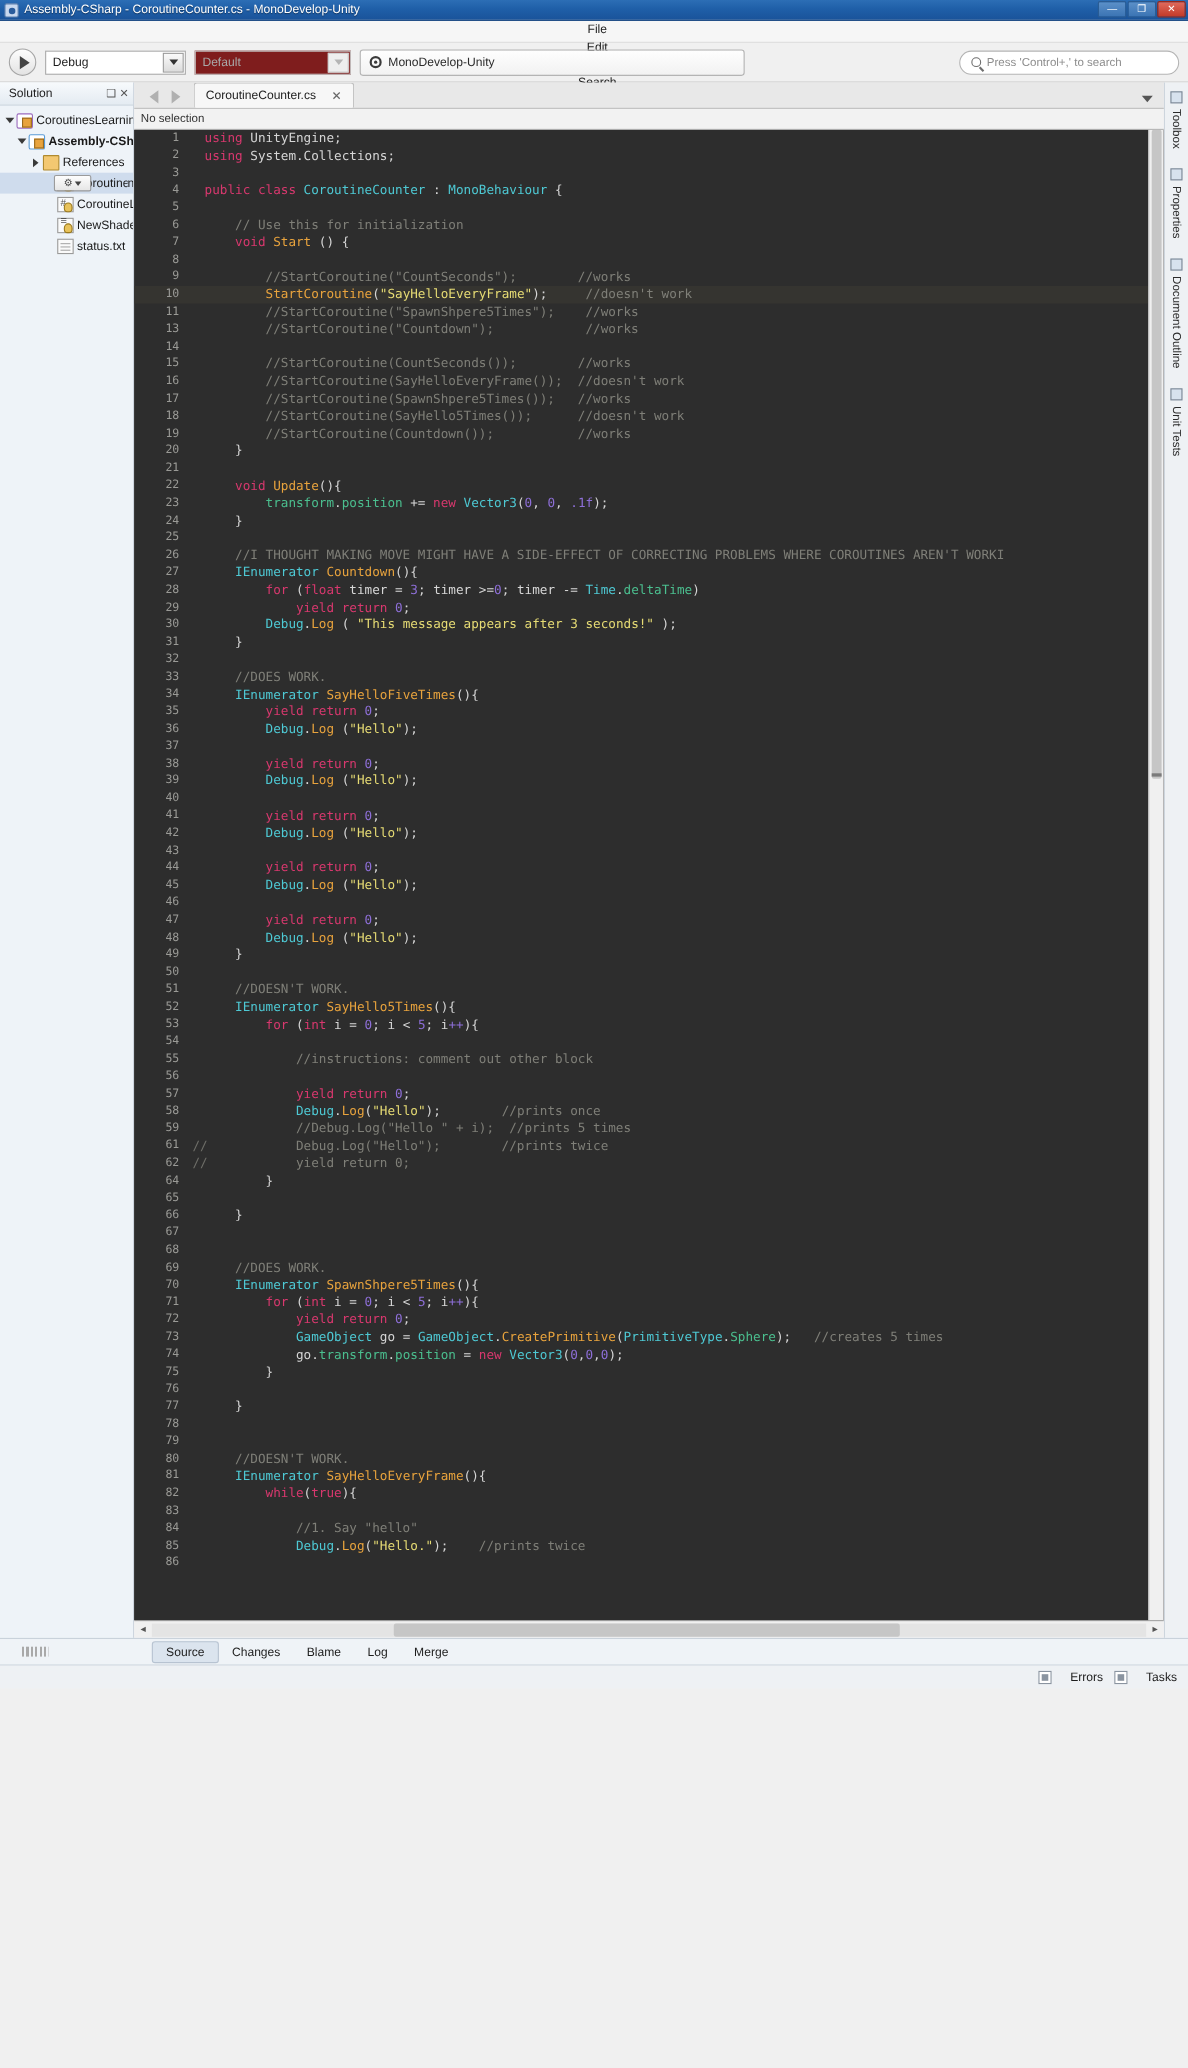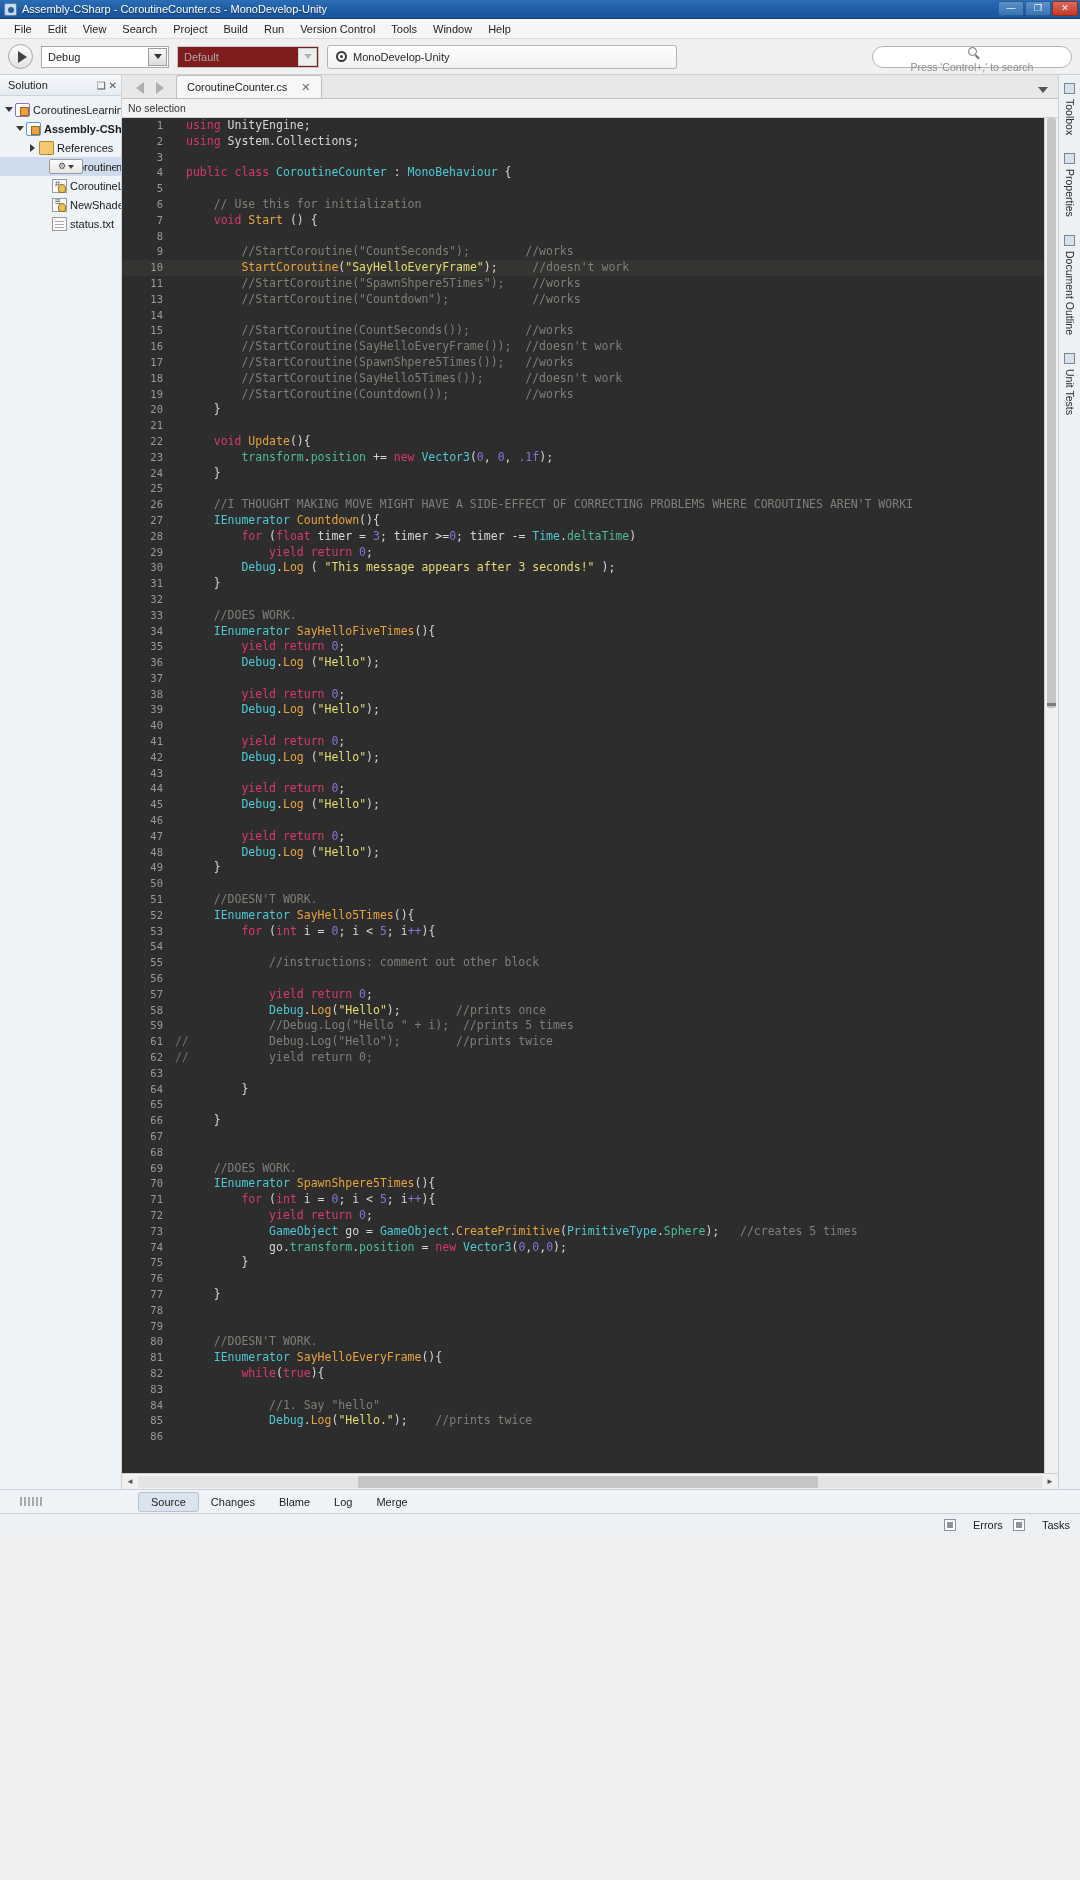--- a/index.html
+++ b/index.html
@@ -41,21 +41,21 @@
     background: linear-gradient(to bottom,#5c90c8,#3b74b4);
     border: 1px solid #2b5c93; border-radius: 2px;
     color: #fff; font-size: 9px; line-height: 13px; text-align: center;
   }
   .win-btn.close { background: linear-gradient(to bottom,#e06a5c,#c33a28); border-color:#98281a; }
 
   
   .menubar {
     height: 20px; background: #f6f6f6;
     border-bottom: 1px solid #dcdcdc;
-    display: flex; align-items: center; padding-left: 6px;
+    display: flex; align-items: center; padding-left: 6px; flex-direction: column;
   }
   .menu-item {
     font-size: 11px; color: #1d1d1d; padding: 2px 8px; white-space: nowrap;
   }
 
   
   .toolbar {
     height: 36px; background: #f0f0f0;
     border-bottom: 1px solid #cfcfcf;
     display: flex; align-items: center; padding: 0 8px; gap: 8px;
@@ -99,21 +99,21 @@
     border: 2px solid #3a3a3a; position: relative; flex:none;
   }
   .target-dot::after {
     content:""; position:absolute; left:2px; top:2px; width:3px;height:3px;
     border-radius:50%; background:#3a3a3a;
   }
   .search-box {
     width: 200px; height: 22px; margin-left: auto;
     border: 1px solid #b4b4b4; border-radius: 11px;
     background: #fff; display:flex; align-items:center; gap:5px;
-    padding: 0 10px; font-size: 10.5px; color: #8d8d8d; flex-direction: column;
+    padding: 0 10px; font-size: 10.5px; color: #8d8d8d;
   }
   .mag {
     width:9px;height:9px;border:1.5px solid #6f6f6f;border-radius:50%;
     position:relative; flex:none;
   }
   .mag::after{content:"";position:absolute;right:-4px;bottom:-3px;width:5px;height:1.5px;background:#6f6f6f;transform:rotate(45deg);}
 
   
   .main { display: flex; height: 1414px; }
 
@@ -461,21 +461,20 @@
             <div class="cl"><span class="gutter">52</span><span class="cmtmark"></span><span class="ctext"><span class="pl">    </span><span class="typ">IEnumerator </span><span class="fn">SayHello5Times</span><span class="pl">(){</span></span></div>
             <div class="cl"><span class="gutter">53</span><span class="cmtmark"></span><span class="ctext"><span class="pl">        </span><span class="kw">for </span><span class="pl">(</span><span class="kw">int</span><span class="pl"> i = </span><span class="num">0</span><span class="pl">; i &lt; </span><span class="num">5</span><span class="pl">; i</span><span class="num">++</span><span class="pl">){</span></span></div>
             <div class="cl"><span class="gutter">54</span><span class="cmtmark"></span><span class="ctext"></span></div>
             <div class="cl"><span class="gutter">55</span><span class="cmtmark"></span><span class="ctext"><span class="cm">            //instructions: comment out other block</span></span></div>
             <div class="cl"><span class="gutter">56</span><span class="cmtmark"></span><span class="ctext"></span></div>
             <div class="cl"><span class="gutter">57</span><span class="cmtmark"></span><span class="ctext"><span class="pl">            </span><span class="kw">yield return </span><span class="num">0</span><span class="pl">;</span></span></div>
             <div class="cl"><span class="gutter">58</span><span class="cmtmark"></span><span class="ctext"><span class="pl">            </span><span class="typ">Debug</span><span class="pl">.</span><span class="fn">Log</span><span class="pl">(</span><span class="str">"Hello"</span><span class="pl">);        </span><span class="cm">//prints once</span></span></div>
             <div class="cl"><span class="gutter">59</span><span class="cmtmark"></span><span class="ctext"><span class="cm">            //Debug.Log("Hello " + i);  //prints 5 times</span></span></div>
             <div class="cl"><span class="gutter">61</span><span class="cmtmark"> //</span><span class="ctext"><span class="cm">            Debug.Log("Hello");        //prints twice</span></span></div>
             <div class="cl"><span class="gutter">62</span><span class="cmtmark"> //</span><span class="ctext"><span class="cm">            yield return 0;</span></span></div>
-            <div class="cl"><span class="gutter">63</span><span class="cmtmark"></span><span class="ctext"></span></div>
             <div class="cl"><span class="gutter">64</span><span class="cmtmark"></span><span class="ctext"><span class="pl">        }</span></span></div>
             <div class="cl"><span class="gutter">65</span><span class="cmtmark"></span><span class="ctext"></span></div>
             <div class="cl"><span class="gutter">66</span><span class="cmtmark"></span><span class="ctext"><span class="pl">    }</span></span></div>
             <div class="cl"><span class="gutter">67</span><span class="cmtmark"></span><span class="ctext"></span></div>
             <div class="cl"><span class="gutter">68</span><span class="cmtmark"></span><span class="ctext"></span></div>
             <div class="cl"><span class="gutter">69</span><span class="cmtmark"></span><span class="ctext"><span class="cm">    //DOES WORK.</span></span></div>
             <div class="cl"><span class="gutter">70</span><span class="cmtmark"></span><span class="ctext"><span class="pl">    </span><span class="typ">IEnumerator </span><span class="fn">SpawnShpere5Times</span><span class="pl">(){</span></span></div>
             <div class="cl"><span class="gutter">71</span><span class="cmtmark"></span><span class="ctext"><span class="pl">        </span><span class="kw">for </span><span class="pl">(</span><span class="kw">int</span><span class="pl"> i = </span><span class="num">0</span><span class="pl">; i &lt; </span><span class="num">5</span><span class="pl">; i</span><span class="num">++</span><span class="pl">){</span></span></div>
             <div class="cl"><span class="gutter">72</span><span class="cmtmark"></span><span class="ctext"><span class="pl">            </span><span class="kw">yield return </span><span class="num">0</span><span class="pl">;</span></span></div>
             <div class="cl"><span class="gutter">73</span><span class="cmtmark"></span><span class="ctext"><span class="pl">            </span><span class="typ">GameObject</span><span class="pl"> go = </span><span class="typ">GameObject</span><span class="pl">.</span><span class="fn">CreatePrimitive</span><span class="pl">(</span><span class="typ">PrimitiveType</span><span class="pl">.</span><span class="prop">Sphere</span><span class="pl">);   </span><span class="cm">//creates 5 times</span></span></div>

